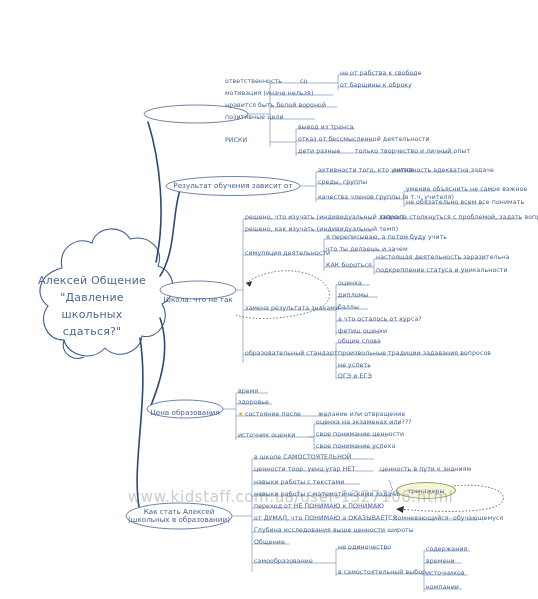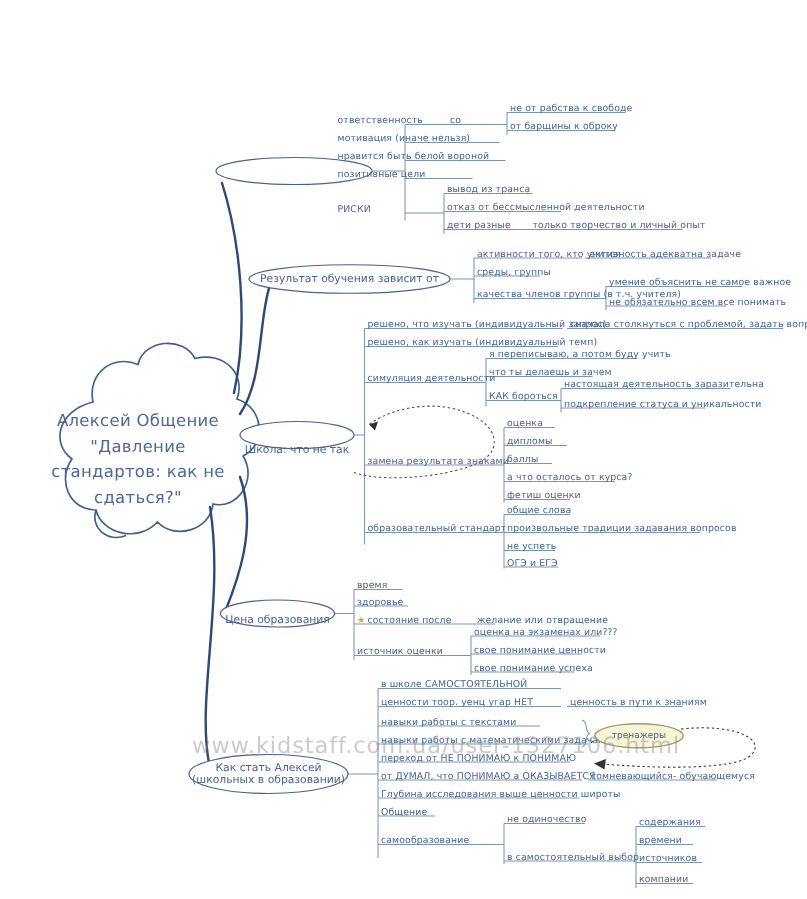--- a/index.html
+++ b/index.html
@@ -191,21 +191,21 @@
     <polygon points="396,509 404,506 403,513" fill="#333"></polygon>
 
     <g fill="none" stroke="#7b95b8" stroke-width="0.7">
       <path d="M388 480 C393 482 389 487 393 489 C389 491 393 496 388 498"></path>
     </g>
   </svg>
 
   <div class="cloud-label">
     <span>Алексей Общение</span>
     <span>"Давление</span>
-    <span>стандартов: как не</span>
+    <span>школьных</span>
     <span>сдаться?"</span>
   </div>
 
   <svg class="lines" viewBox="0 0 538 599">
     <g fill="#ffffff" stroke="#46648f" stroke-width="0.8">
       <ellipse cx="196" cy="114" rx="52" ry="9"></ellipse>
       <ellipse cx="233" cy="186" rx="67" ry="9.5"></ellipse>
       <ellipse cx="198" cy="290" rx="38" ry="9"></ellipse>
       <ellipse cx="185" cy="409" rx="38" ry="9"></ellipse>
       <ellipse cx="179" cy="516" rx="53" ry="13"></ellipse>

